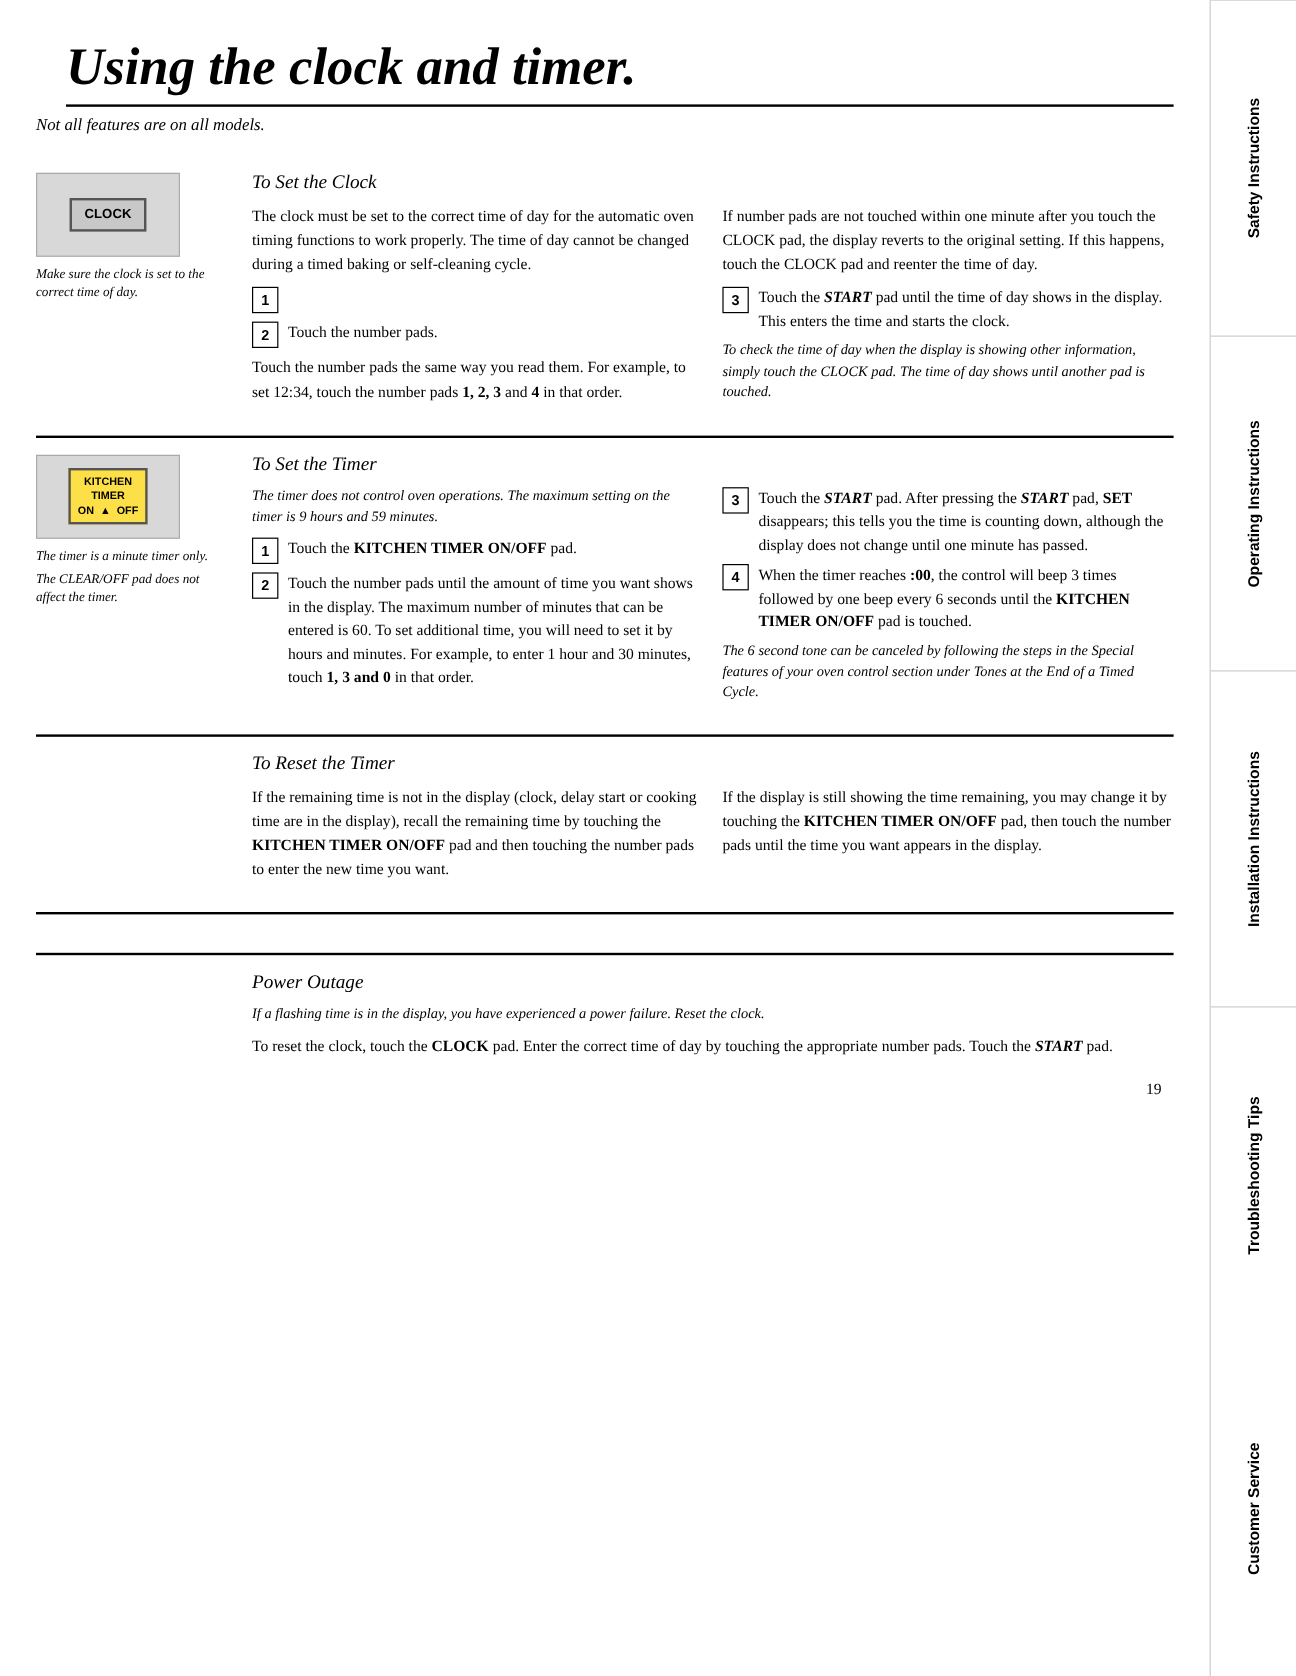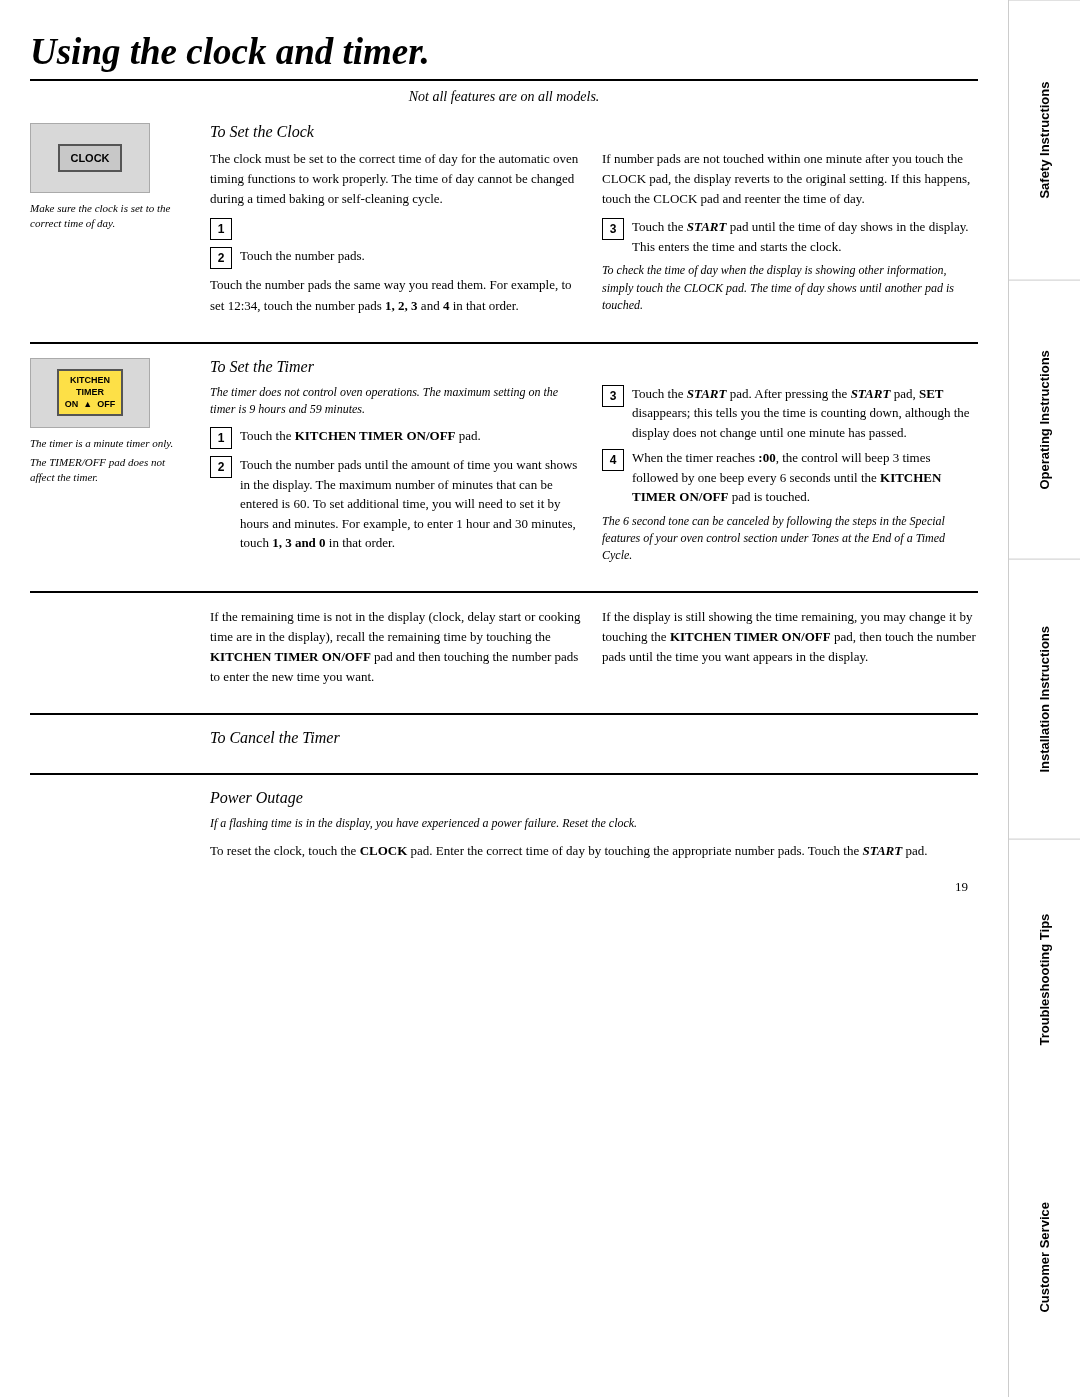--- a/index.html
+++ b/index.html
@@ -48,34 +48,34 @@
       font-family: Arial, sans-serif;
       text-align: center;
     }
 
     .sidebar-section:last-child {
       border-bottom: none;
     }
 
     
     .page-title {
-      font-size: 37px;
+      font-size: 44px;
       font-style: italic;
       font-weight: bold;
       font-family: Georgia, serif;
       border-bottom: 2px solid #000;
       padding-bottom: 6px;
       margin-bottom: 8px;
+      margin-left: 25px;
     }
 
     .subtitle {
       font-style: italic;
       font-size: 14px;
-      margin-bottom: 18px;
-      text-align: center;
+      margin-bottom: 31px;
     }
 
     
     .section-divider {
       border-top: 2px solid #000;
       margin: 18px 0 14px 0;
     }
 
     
     .section-row {
@@ -255,21 +255,21 @@
     </div>
 
     <div class="section-divider"></div>
 
     <div class="section-row">
       <div class="section-left">
         <div class="device-box">
           <div class="device-timer-label">KITCHEN<br>TIMER<br>ON &nbsp;▲&nbsp; OFF</div>
         </div>
         <div class="device-caption">The timer is a minute timer only.</div>
-        <div class="device-caption">The TIMER/OFF pad does not affect the timer.</div>
+        <div class="device-caption">The CLEAR/OFF pad does not affect the timer.</div>
       </div>
       <div class="section-right">
         <div class="section-heading">To Set the Timer</div>
         <div class="two-col">
           <div class="col-half">
             <div class="italic-note">The timer does not control oven operations. The maximum setting on the timer is 9 hours and 59 minutes.</div>
             <div class="step">
               <div class="step-num">1</div>
               <div class="step-text">Touch the <b>KITCHEN TIMER ON/OFF</b> pad.</div>
             </div>
@@ -291,37 +291,37 @@
           </div>
         </div>
       </div>
     </div>
 
     <div class="section-divider"></div>
 
     <div class="section-row">
       <div class="section-left"></div>
       <div class="section-right">
+        <div class="section-heading">To Reset the Timer</div>
         <div class="two-col">
           <div class="col-half">
             <div class="body-text">If the remaining time is not in the display (clock, delay start or cooking time are in the display), recall the remaining time by touching the <b>KITCHEN TIMER ON/OFF</b> pad and then touching the number pads to enter the new time you want.</div>
           </div>
           <div class="col-half">
             <div class="body-text">If the display is still showing the time remaining, you may change it by touching the <b>KITCHEN TIMER ON/OFF</b> pad, then touch the number pads until the time you want appears in the display.</div>
           </div>
         </div>
       </div>
     </div>
 
     <div class="section-divider"></div>
 
     <div class="section-row cancel-section">
       <div class="section-left"></div>
       <div class="section-right">
-        <div class="section-heading">To Cancel the Timer</div>
       </div>
     </div>
 
     <div class="section-divider"></div>
 
     <div class="section-row power-section">
       <div class="section-left"></div>
       <div class="section-right">
         <div class="section-heading">Power Outage</div>
         <div class="italic-note">If a flashing time is in the display, you have experienced a power failure. Reset the clock.</div>

